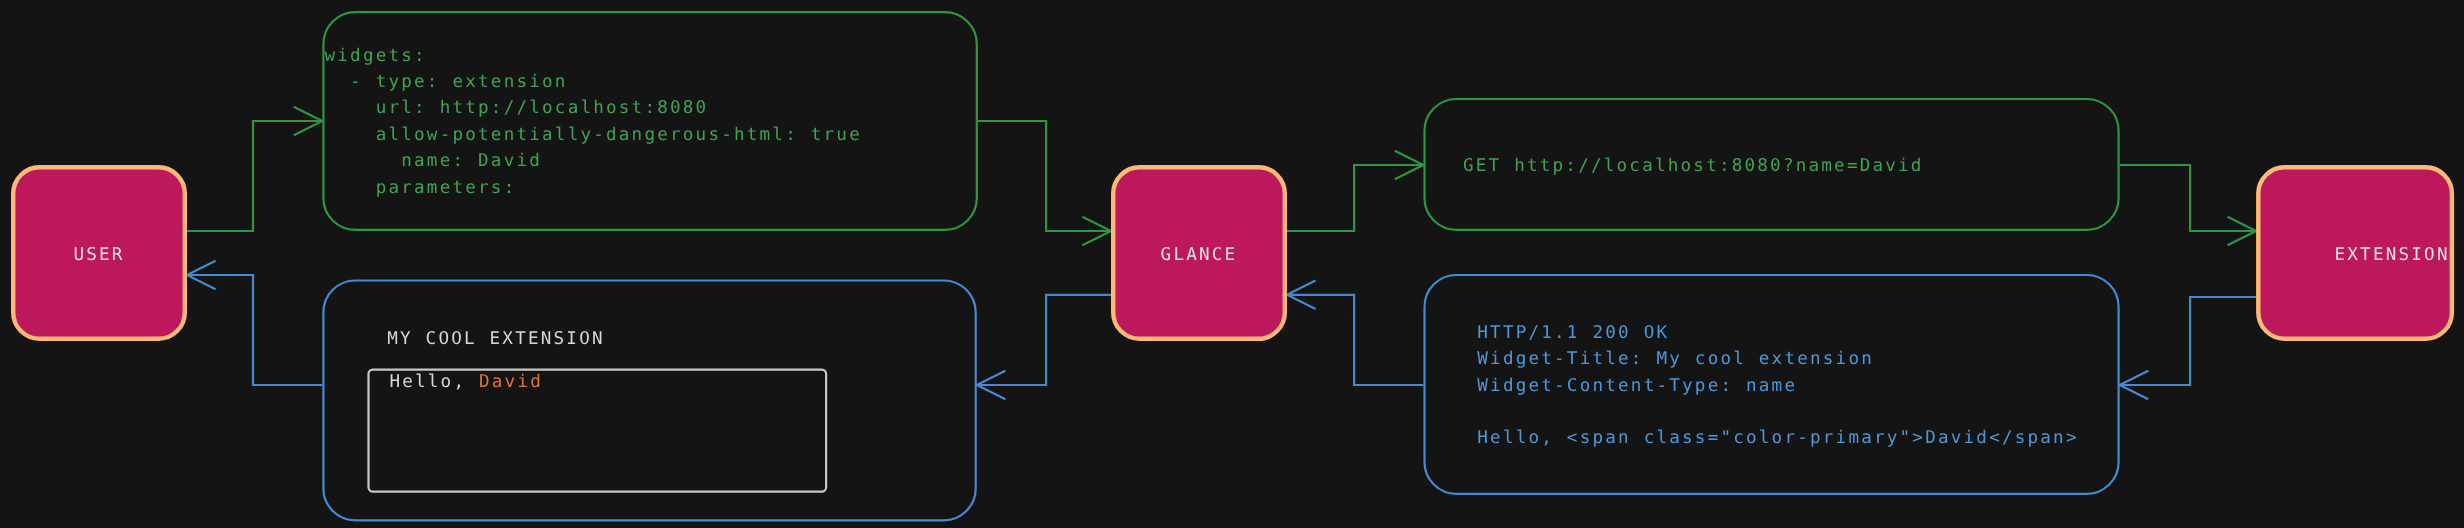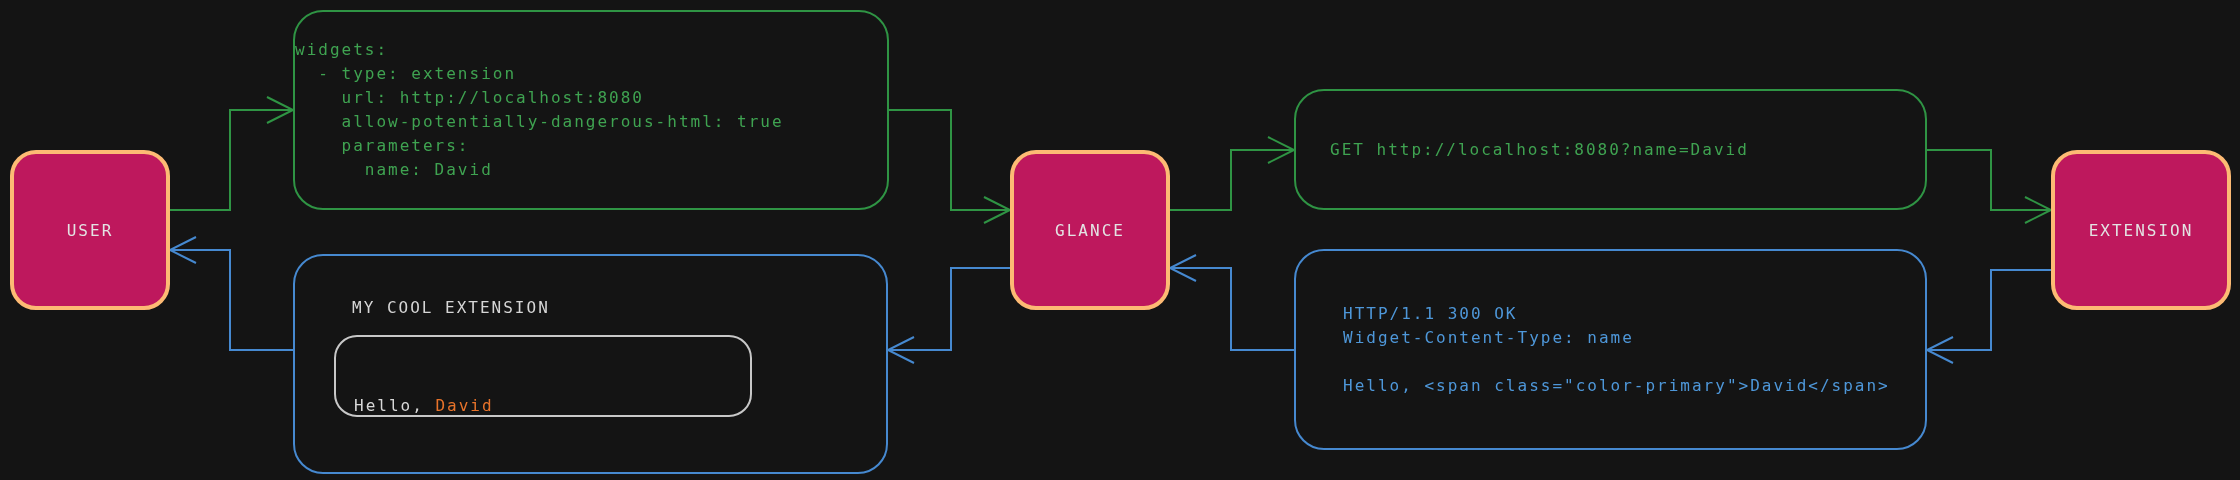--- a/index.html
+++ b/index.html
@@ -31,21 +31,21 @@
     box-sizing: border-box;
   }
   .node-label {
     color: #e3e3e3;
     font-size: 16px;
     letter-spacing: 2px;
     white-space: pre;
   }
   #node-user      { left: 10px;   top: 150px; width: 160px; height: 160px; }
   #node-glance    { left: 1010px; top: 150px; width: 160px; height: 160px; }
-  #node-extension { left: 2051px; top: 150px; width: 180px; height: 160px; }
+  #node-extension { left: 2051px; top: 150px; width: 180px; height: 160px; justify-content: flex-end; }
 
   .code-box {
     position: absolute;
     border-radius: 30px;
     background: #141414;
     box-sizing: border-box;
     display: flex;
     flex-direction: column;
     justify-content: center;
   }
@@ -85,26 +85,26 @@
     left: 57px; top: 40px;
     color: #d6d6d6;
     font-size: 16px;
     letter-spacing: 2px;
     height: 24px; line-height: 24px;
     white-space: pre;
   }
   .widget-inner {
     position: absolute;
     left: 39px; top: 79px;
-    width: 418px; height: 82px;
+    width: 418px; height: 113px;
     border: 2px solid #c8c8c8;
-    border-radius: 23px;
+    border-radius: 5px;
     box-sizing: border-box;
     display: flex;
-    align-items: flex-end;
+    align-items: flex-start;
     padding-left: 18px;
   }
   .greeting { white-space: pre; font-size: 16px; letter-spacing: 2px; }
   .greeting .prefix { color: #d8d8d8; }
   .greeting .name   { color: #e8732a; }
 </style>
 </head>
 <body>
 
 <svg class="arrows" viewBox="0 0 2240 480" xmlns="http://www.w3.org/2000/svg">
@@ -132,30 +132,31 @@
 </div>
 <div class="node" id="node-extension">
   <span class="node-label">EXTENSION</span>
 </div>
 
 <div class="code-box" id="box-config">
   <div class="code-line">widgets:</div>
   <div class="code-line">  - type: extension</div>
   <div class="code-line">    url: http://localhost:8080</div>
   <div class="code-line">    allow-potentially-dangerous-html: true</div>
+  <div class="code-line">      name: David</div>
   <div class="code-line">    parameters:</div>
-  <div class="code-line">      name: David</div>
 </div>
 
 <div class="code-box" id="box-request">
   <div class="code-line">GET http://localhost:8080?name=David</div>
 </div>
 
 <div class="code-box" id="box-response">
-  <div class="code-line">HTTP/1.1 300 OK</div>
+  <div class="code-line">HTTP/1.1 200 OK</div>
+  <div class="code-line">Widget-Title: My cool extension</div>
   <div class="code-line">Widget-Content-Type: name</div>
   <div class="code-line"></div>
   <div class="code-line">Hello, &lt;span class="color-primary"&gt;David&lt;/span&gt;</div>
 </div>
 
 <div class="code-box" id="box-widget">
   <div class="widget-title">MY COOL EXTENSION</div>
   <div class="widget-inner">
     <span class="greeting"><span class="prefix">Hello, </span><span class="name">David</span></span>
   </div>

